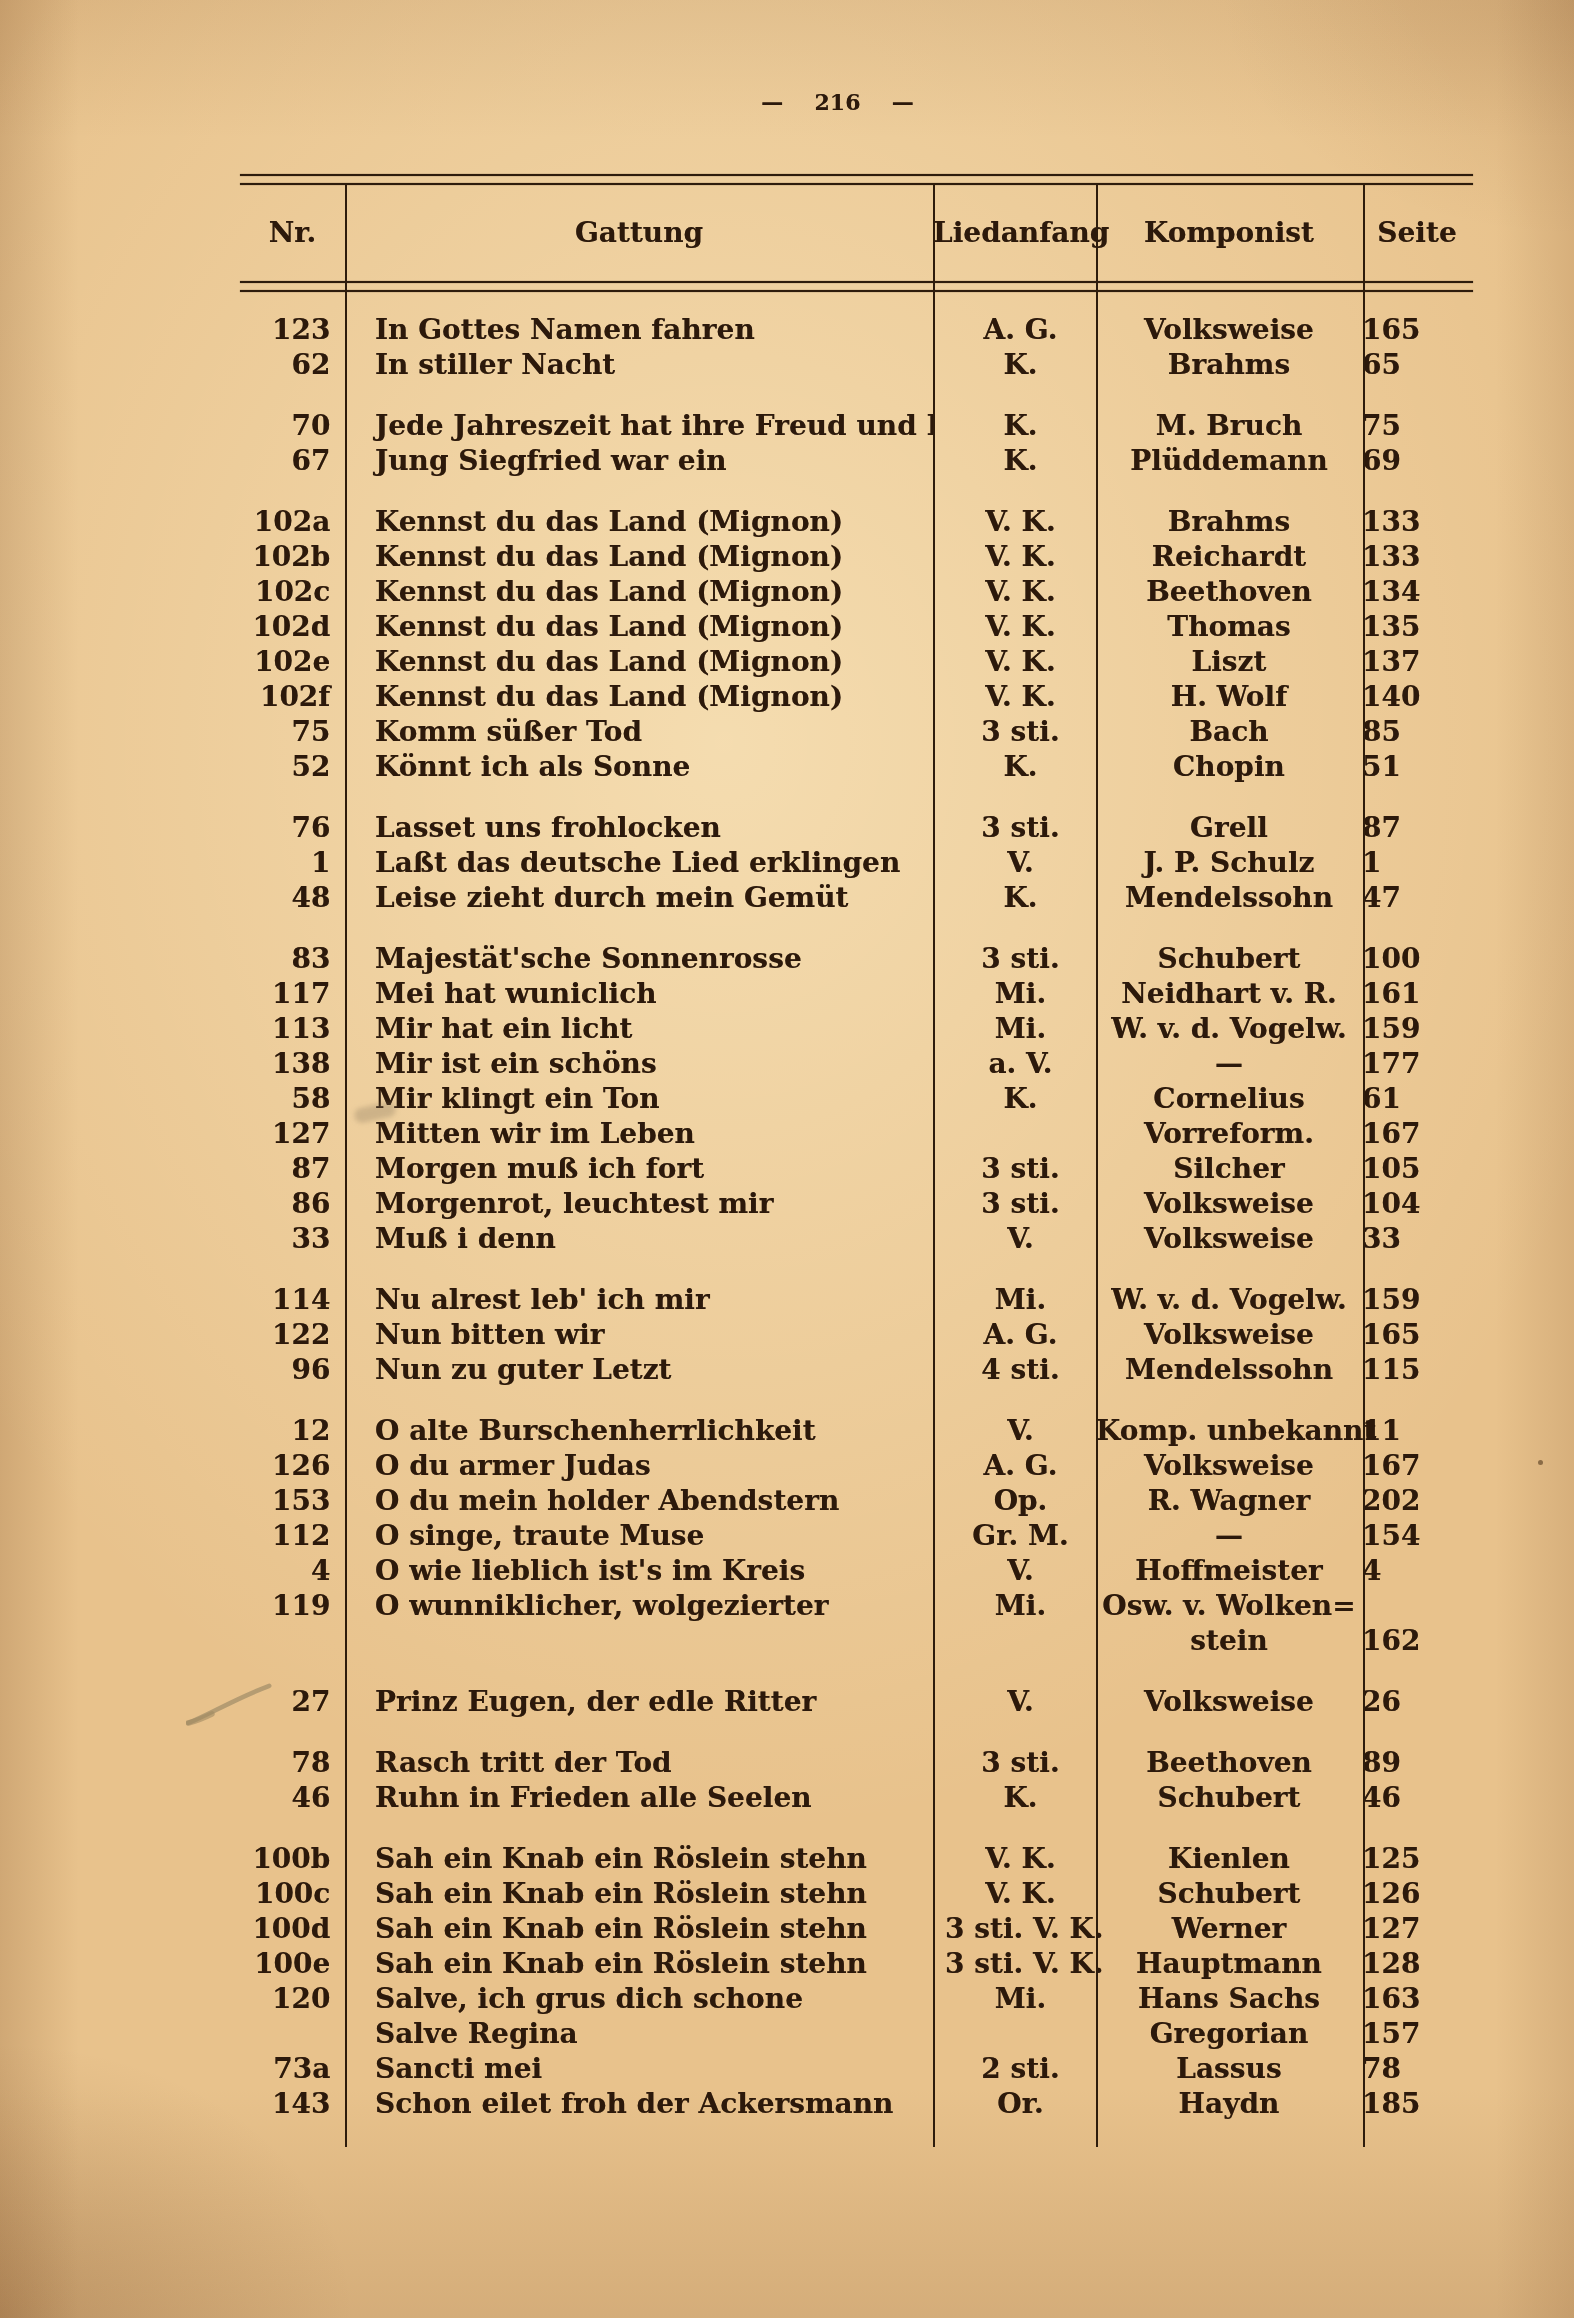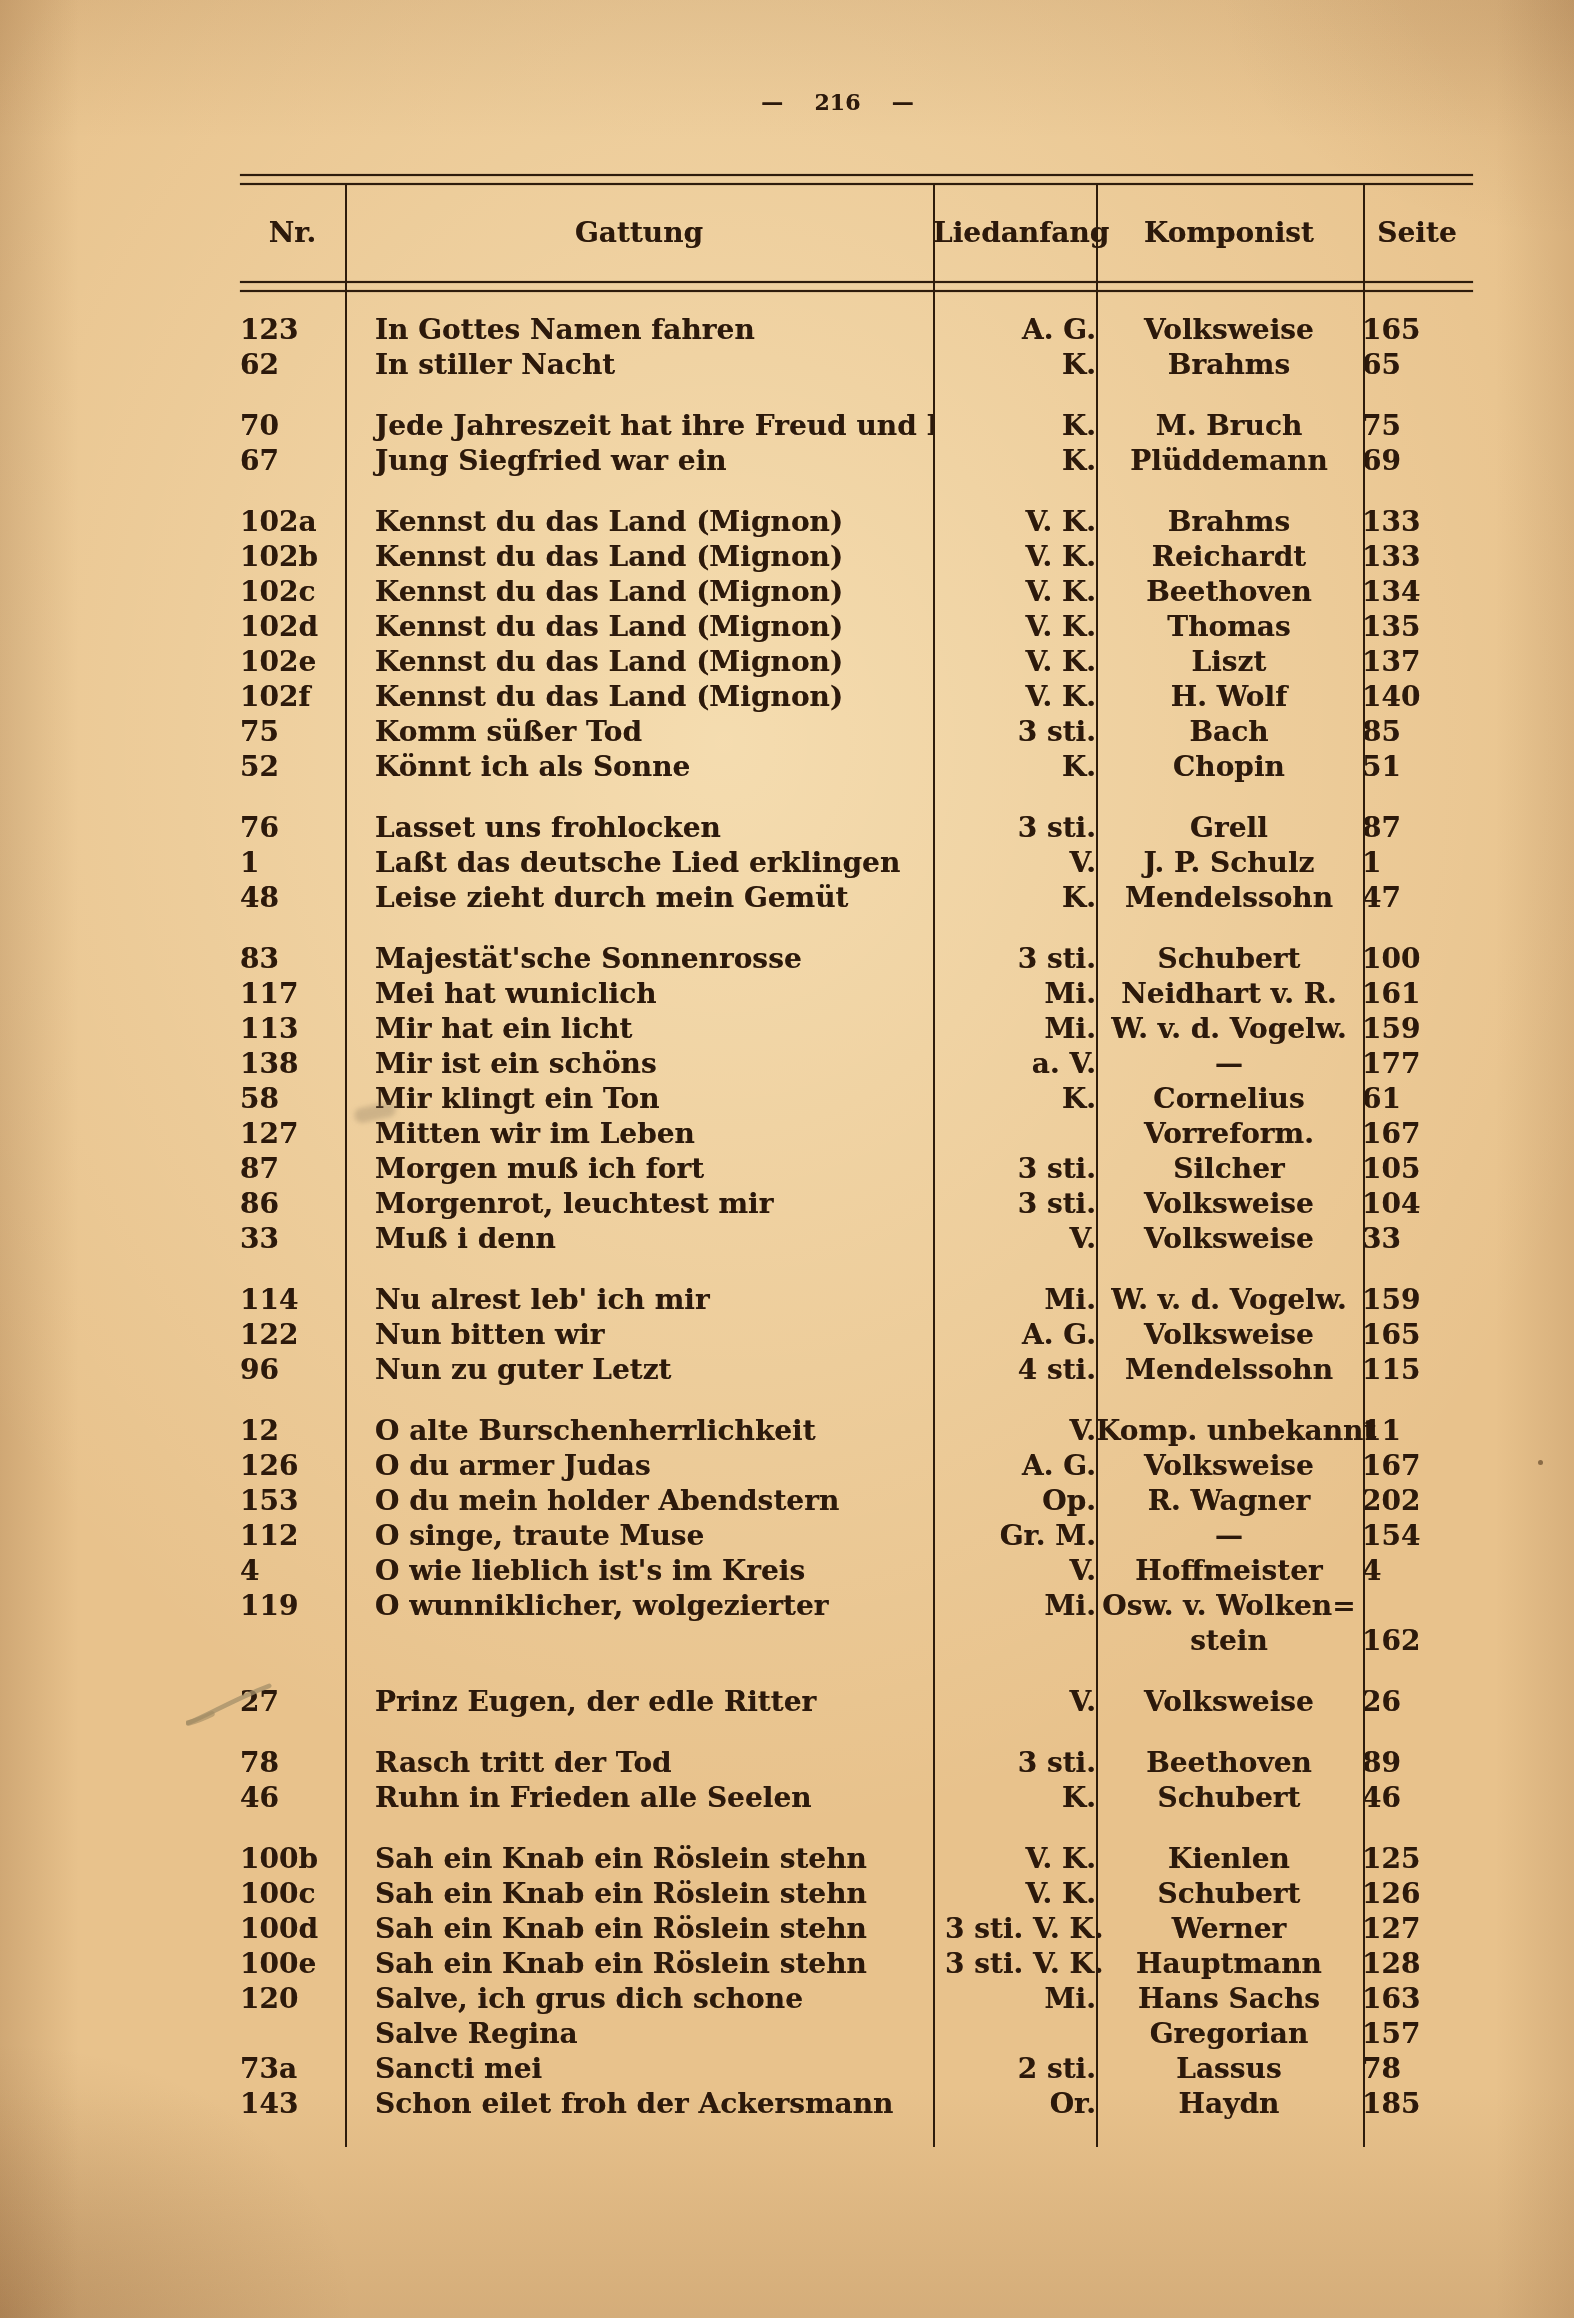--- a/index.html
+++ b/index.html
@@ -39,29 +39,29 @@
   }
   .thead .hc{text-align:center;white-space:nowrap;}
   .tbody{padding-top:20px;padding-bottom:34px;font-size:28px;font-weight:bold;
     text-shadow:0 0 0.6px rgba(44,25,11,.5);}
   .group{margin-top:26px;}
   .group:first-child{margin-top:0;}
   .row{
     display:grid;grid-template-columns:105px 588px 163px 266px 110px;
     height:35px;line-height:35px;white-space:nowrap;
   }
-  .c-nr{padding-right:14.6px;}
+  .c-nr{text-align:right;padding-right:14.6px;}
   .c-titel{display:flex;padding-left:30px;overflow:hidden;flex-direction:column;}
   .titel-text{white-space:nowrap;}
   .leader{flex:1;overflow:hidden;white-space:nowrap;}
   .leader::after{
     content:" . . . . . . . . . . . . . . . . . . . . . . . .";
     word-spacing:26px;padding-left:3.4px;
   }
-  .c-gattung{text-align:right;margin-left:12px;}
+  .c-gattung{text-align:center;margin-left:12px;}
   .c-komponist{text-align:center;}
   .c-seite{text-align:left;padding-right:34px;}
   .vline{
     position:absolute;top:11.2px;bottom:7.9px;width:1.7px;
     background:#2e1c0c;box-shadow:0 0 0.6px rgba(46,28,12,.7);
   }
   .vl-1{left:105px;}
   .vl-2{left:693px;}
   .vl-3{left:856px;}
   .vl-4{left:1123px;}

